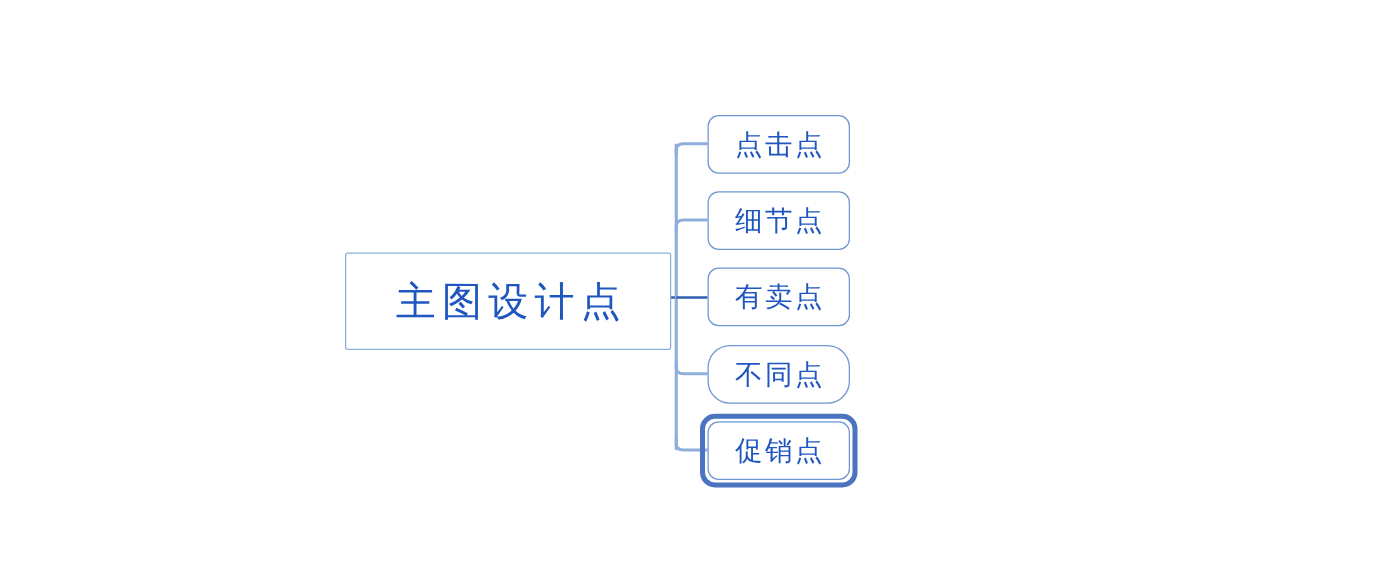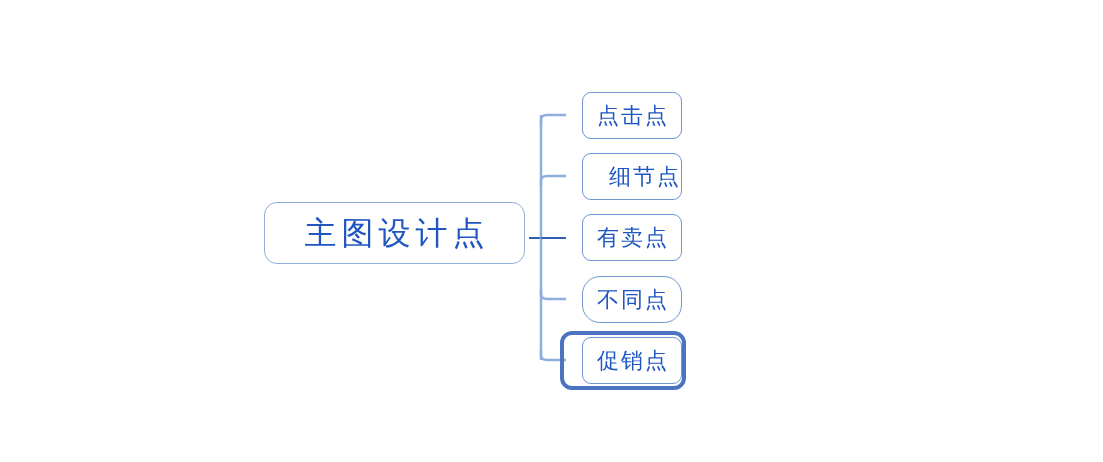--- a/index.html
+++ b/index.html
@@ -38,53 +38,53 @@
     box-sizing: border-box;
     background: #ffffff;
     display: flex;
     align-items: center;
     justify-content: center;
     white-space: nowrap;
   }
 
   
   #root-node {
-    left: 264px;
+    left: 276px;
     top: 202px;
     width: 261px;
-    height: 62px;
+    height: 78px;
     border: 1.5px solid #8FAEDC;
-    border-radius: 13px;
+    border-radius: 2px;
   }
   #root-node .node-label {
     font-size: 32px;
     letter-spacing: 5px;
     color: #1F56C0;
     text-indent: 5px;
     line-height: 1;
   }
 
   
   .child-node {
-    left: 582px;
-    width: 100px;
+    left: 566px;
+    width: 114px;
     height: 47px;
     border: 1.5px solid #6F96D2;
     border-radius: 9px;
   }
   .child-node .node-label {
     font-size: 22px;
     letter-spacing: 2px;
     color: #1F56C0;
     text-indent: 2px;
     line-height: 1;
   }
 
   .child-node[data-idx="0"] { top: 92px; }
-  .child-node[data-idx="1"] { top: 153px; justify-content: flex-end; }
+  .child-node[data-idx="1"] { top: 153px; }
   .child-node[data-idx="2"] { top: 214px; justify-content: center; }
   .child-node[data-idx="3"] { top: 276px; border-radius: 18px; }
   .child-node[data-idx="4"] { top: 337px; text-align: center; }
 
   
   #selection-ring {
     position: absolute;
     left: 560px;
     top: 331px;
     width: 126px;

